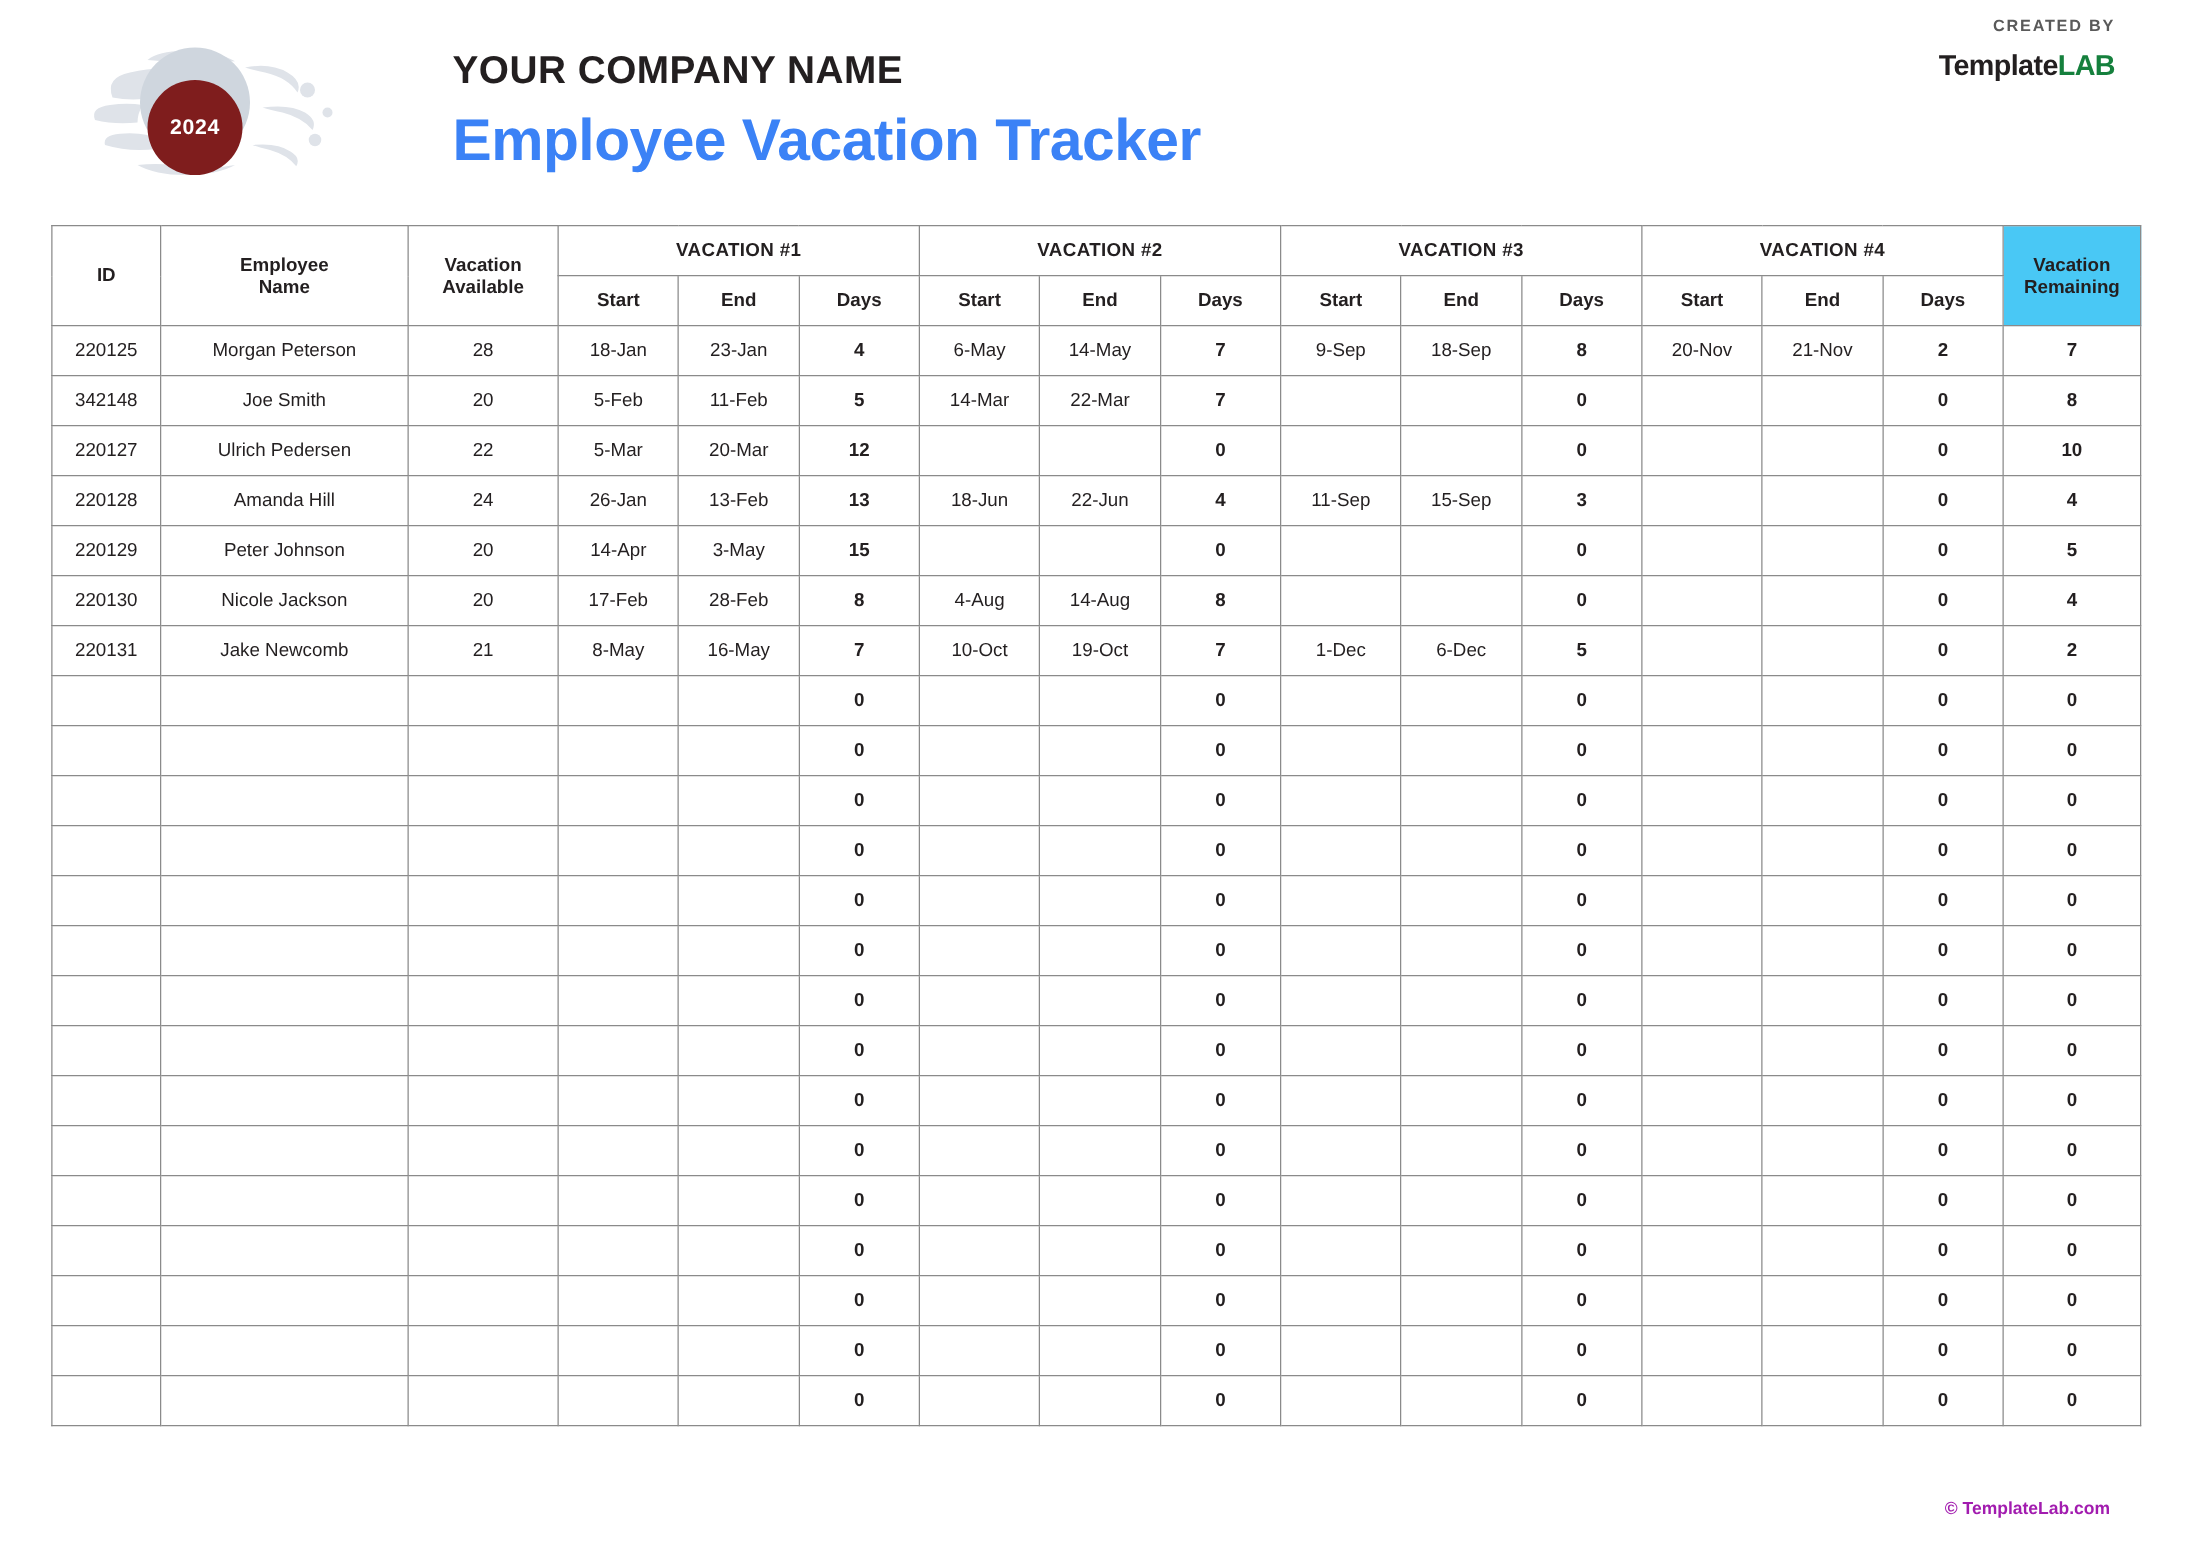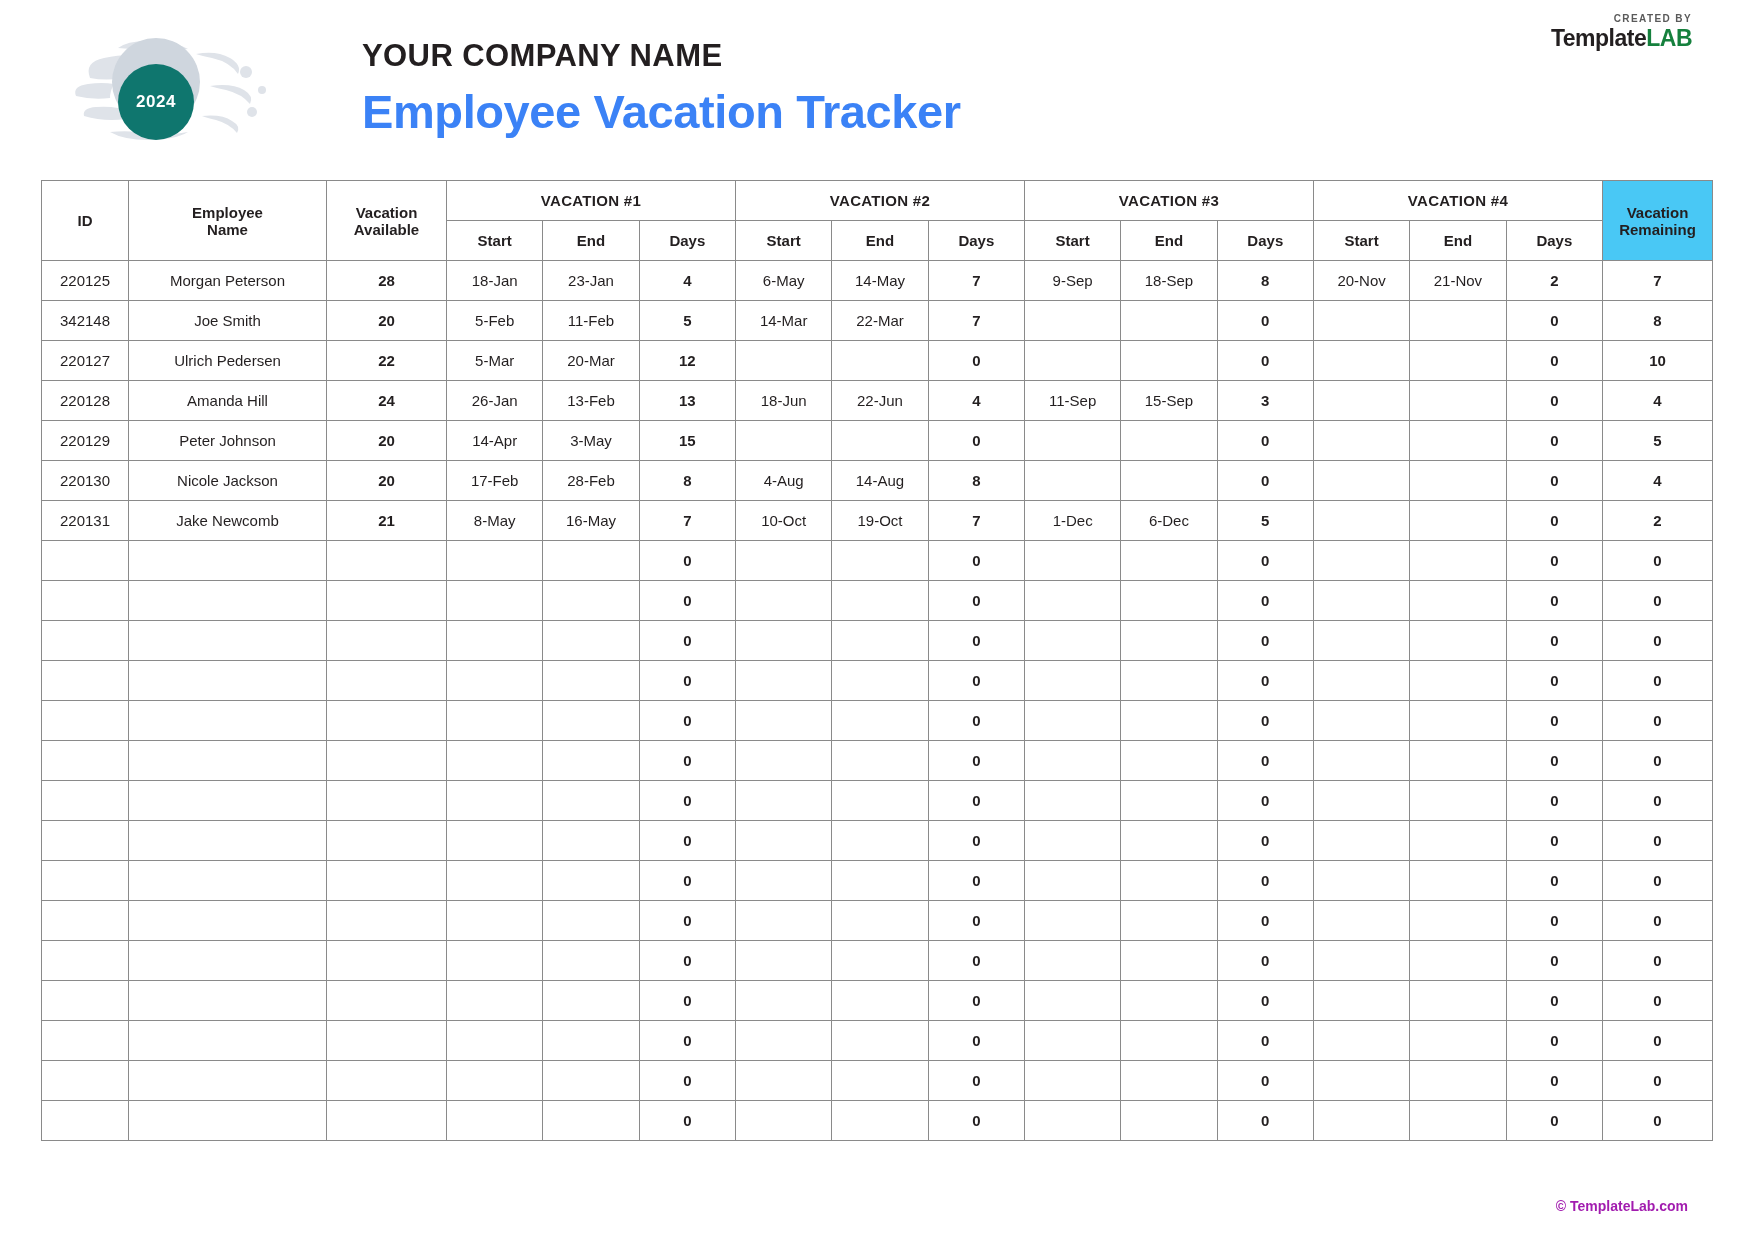--- a/index.html
+++ b/index.html
@@ -42,21 +42,21 @@
     left: 0;
     top: 0;
   }
   .logo-year {
     position: absolute;
     left: 48px;
     top: 44px;
     width: 76px;
     height: 76px;
     border-radius: 50%;
-    background: #0f766e;
+    background: #7f1d1d;
     color: #ffffff;
     font-size: 17px;
     font-weight: bold;
     display: flex;
     align-items: center;
     justify-content: center;
     letter-spacing: 0.5px;
   }
 
   .company-name {
@@ -80,25 +80,25 @@
   }
 
   .brand {
     position: absolute;
     right: 62px;
     top: 14px;
     text-align: right;
     line-height: 1;
   }
   .brand-created {
-    font-size: 10px;
+    font-size: 13px;
     letter-spacing: 1.4px;
     color: #5a5a5a;
     font-weight: bold;
-    margin-bottom: 3px;
+    margin-bottom: 14px;
   }
   .brand-name {
     font-size: 23px;
     font-weight: bold;
     color: #231f20;
     letter-spacing: -0.5px;
   }
   .brand-name .lab { color: #15803d; }
 
   
@@ -142,21 +142,21 @@
     letter-spacing: 0.3px;
     margin-top: 28px;
   }
   th.head-left-text {
     text-align: left;
     padding-left: 12px;
   }
 
   td.id-cell { text-align: center; }
   td.name-cell { text-align: left; padding-left: 12px; }
-  td.avail-cell { font-weight: bold; margin-top: 13px; }
+  td.avail-cell { font-weight: normal; margin-top: 13px; }
   td.days-cell {
     background: #dfe4ec;
     font-weight: bold;
   }
   td.remain-cell {
     background: #2ecdfb;
     font-weight: bold;
   }
 
   

